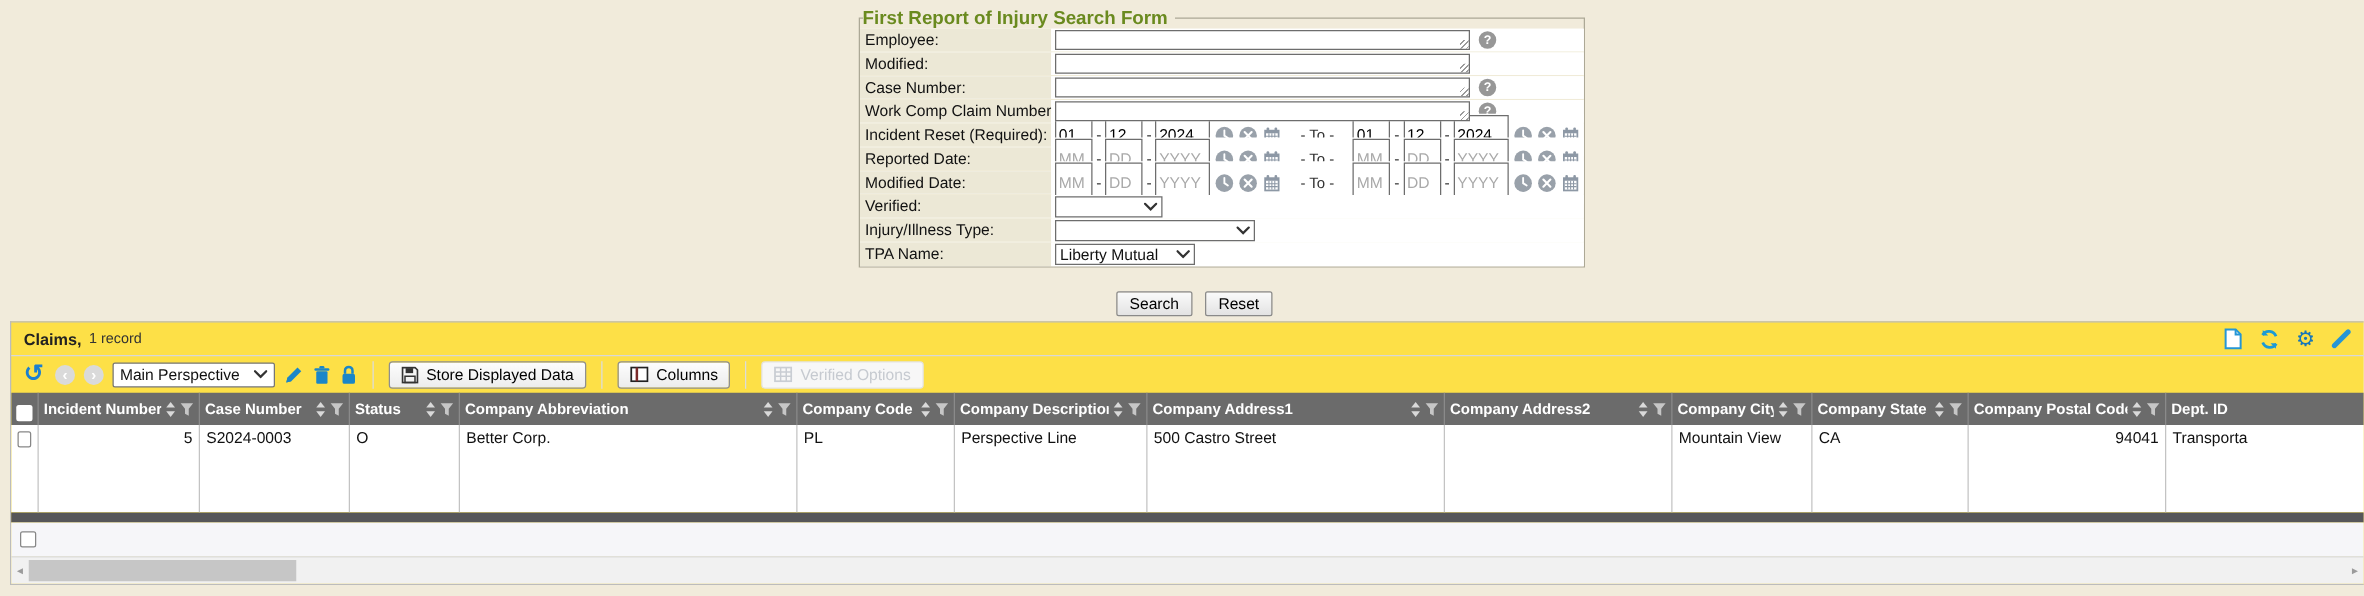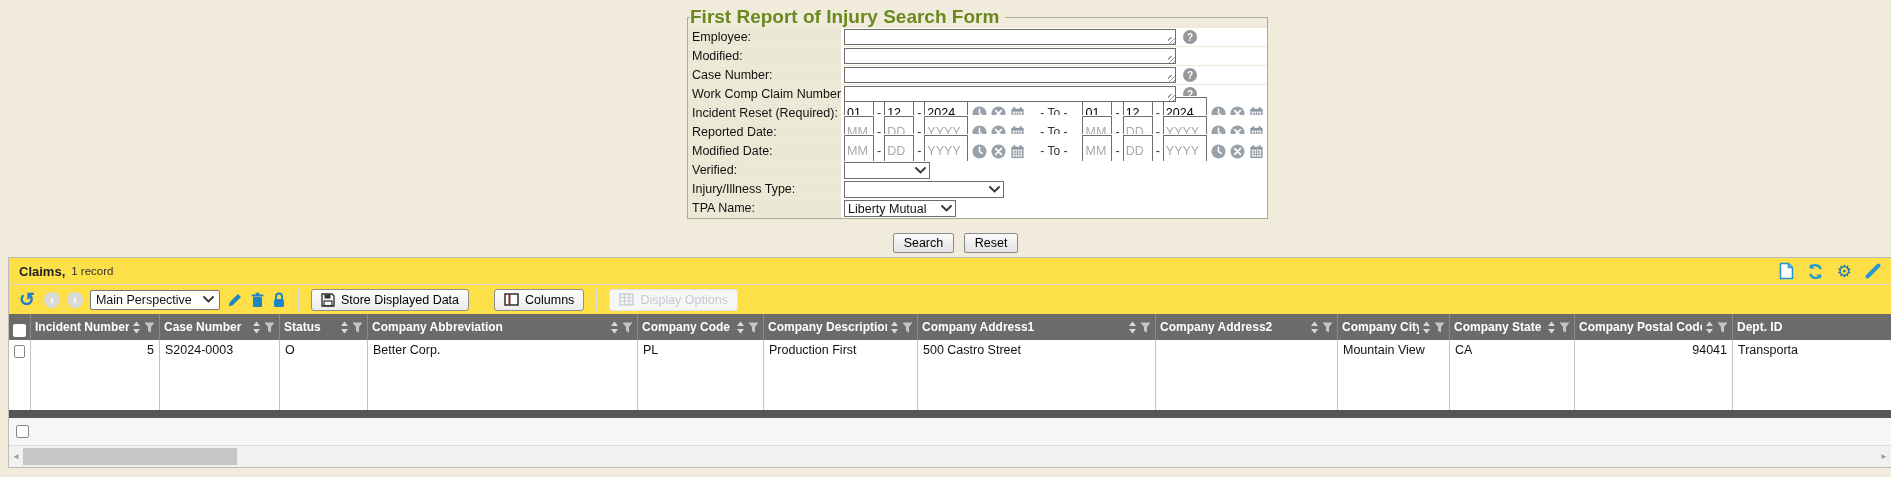--- a/index.html
+++ b/index.html
@@ -2,21 +2,21 @@
 <html><head>
 <meta charset="utf-8">
 <style>
   * { margin:0; padding:0; box-sizing:border-box; }
   html,body { width:1891px; height:477px; overflow:hidden; }
   body { font-family:"Liberation Sans", sans-serif; background:#f1ebdb; position:relative; font-size:12.5px; color:#111; }
   .page { position:absolute; inset:0; overflow:hidden; }
 
   
   fieldset.search-form { position:absolute; left:687px; top:6px; width:537px; border:1px solid #aca896; padding:0; }
-  fieldset.search-form legend { font-weight:bold; font-size:19px; color:#6a8a1f; padding-right:6px; margin-left:2px; }
+  fieldset.search-form legend { font-weight:bold; font-size:15px; color:#6a8a1f; padding-right:6px; margin-left:2px; }
   .frows { background:#fff; }
   .frow { display:flex; align-items:center; height:19px; border-bottom:1px solid #f0ebd8; }
   .frow:last-child { border-bottom:none; }
   .flabel { width:153px; align-self:stretch; background:#ece8d6; padding:2px 4px 0 4px; white-space:nowrap; font-size:12.5px; }
   .fctrl { flex:1; display:flex; align-items:center; padding:1px 3px; gap:2px; background:#fff; }
   .txtwrap { position:relative; width:332px; height:16px; }
   .txtwrap input { width:100%; height:100%; border:1px solid #6d6d6d; font:12px "Liberation Sans",sans-serif; padding:0 3px; background:#fff; }
   .grip { position:absolute; right:1px; bottom:1px; width:7px; height:7px;
           background:repeating-linear-gradient(135deg, transparent 0 2px, #9a9a9a 2px 3px); pointer-events:none; }
   .help { width:14px; height:14px; border-radius:50%; background:#979797; color:#fff; font-size:10px; font-weight:bold;
@@ -369,21 +369,21 @@
             <path d="M5.5 1v11" stroke="#7b2a2a" stroke-width="2"></path>
           </svg>
         <span>Columns</span>
       </button>
       <span class="tsep"></span>
       <button class="toolbtn disabled">
         <svg width="15" height="13" viewBox="0 0 15 13">
             <rect x="1" y="1" width="13" height="11" fill="none" stroke="#c9cdd3" stroke-width="1.4"></rect>
             <path d="M1 4.5h13M1 8h13M5.5 1v11M10 1v11" stroke="#c9cdd3" stroke-width="1.2"></path>
           </svg>
-        <span>Display Options</span>
+        <span>Verified Options</span>
       </button>
     </div>
 
     <div class="table-region">
       <div class="tbl-inner">
         <div class="thead">
           <div class="th thcb" style="width:22px">
               <span class="cb-header"></span>
             </div>
 
@@ -504,21 +504,21 @@
 
         <div class="trow">
           <div class="td cbcell" style="width:22px">
               <span class="cb"></span>
             </div>
           <div class="td num" style="width:129px">5</div>
           <div class="td" style="width:120px">S2024-0003</div>
           <div class="td" style="width:88px">O</div>
           <div class="td" style="width:270px">Better Corp.</div>
           <div class="td" style="width:126px">PL</div>
-          <div class="td" style="width:154px">Production First</div>
+          <div class="td" style="width:154px">Perspective Line</div>
           <div class="td" style="width:238px">500 Castro Street</div>
           <div class="td" style="width:182px"></div>
           <div class="td" style="width:112px">Mountain View</div>
           <div class="td" style="width:125px">CA</div>
           <div class="td num" style="width:158px">94041</div>
           <div class="td" style="width:250px;border-right:none">Transporta</div>
         </div>
       </div>
     </div>
 

